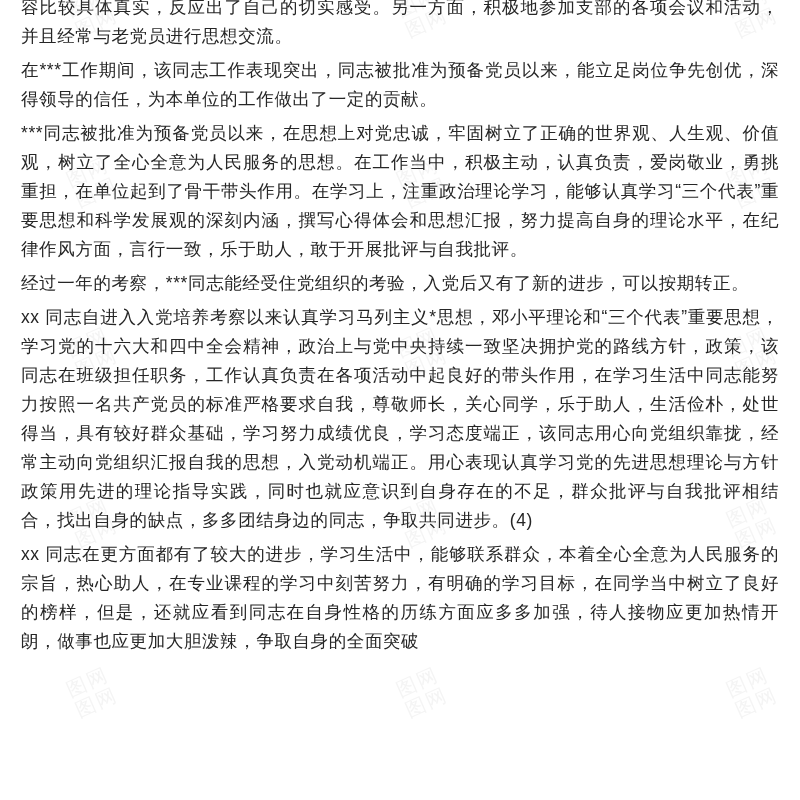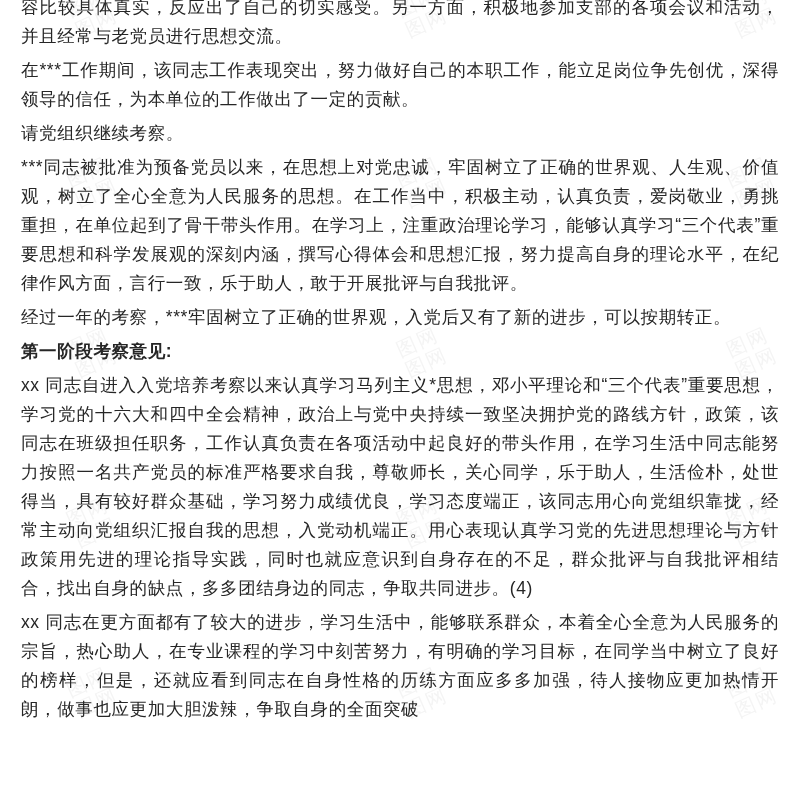--- a/index.html
+++ b/index.html
@@ -86,21 +86,19 @@
 图网</span>
       <span class="wm" style="left: 70px; top: 670px; color: rgba(150, 150, 150, 0.1);">图网
 图网</span>
       <span class="wm" style="left: 400px; top: 670px; color: rgba(150, 150, 150, 0.1);">图网
 图网</span>
       <span class="wm" style="left: 730px; top: 670px; color: rgba(150, 150, 150, 0.1);">图网
 图网</span>
     </div>
   <div id="doc">
       <p class="normal">容比较具体真实，反应出了自己的切实感受。另一方面，积极地参加支部的各项会议和活动，并且经常与老党员进行思想交流。</p>
-      <p class="normal">在***工作期间，该同志工作表现突出，努力做好自己的本职工作，能立足岗位争先创优，深得领导的信任，为本单位的工作做出了一定的贡献。</p>
-      <p class="normal">请党组织继续考察。</p>
+      <p class="normal">在***工作期间，该同志工作表现突出，同志被批准为预备党员以来，能立足岗位争先创优，深得领导的信任，为本单位的工作做出了一定的贡献。</p>
       <p class="normal">***同志被批准为预备党员以来，在思想上对党忠诚，牢固树立了正确的世界观、人生观、价值观，树立了全心全意为人民服务的思想。在工作当中，积极主动，认真负责，爱岗敬业，勇挑重担，在单位起到了骨干带头作用。在学习上，注重政治理论学习，能够认真学习“三个代表”重要思想和科学发展观的深刻内涵，撰写心得体会和思想汇报，努力提高自身的理论水平，在纪律作风方面，言行一致，乐于助人，敢于开展批评与自我批评。</p>
-      <p class="normal">经过一年的考察，***牢固树立了正确的世界观，入党后又有了新的进步，可以按期转正。</p>
-      <p class="heading">第一阶段考察意见:</p>
+      <p class="normal">经过一年的考察，***同志能经受住党组织的考验，入党后又有了新的进步，可以按期转正。</p>
       <p class="normal">xx 同志自进入入党培养考察以来认真学习马列主义*思想，邓小平理论和“三个代表”重要思想，学习党的十六大和四中全会精神，政治上与党中央持续一致坚决拥护党的路线方针，政策，该同志在班级担任职务，工作认真负责在各项活动中起良好的带头作用，在学习生活中同志能努力按照一名共产党员的标准严格要求自我，尊敬师长，关心同学，乐于助人，生活俭朴，处世得当，具有较好群众基础，学习努力成绩优良，学习态度端正，该同志用心向党组织靠拢，经常主动向党组织汇报自我的思想，入党动机端正。用心表现认真学习党的先进思想理论与方针政策用先进的理论指导实践，同时也就应意识到自身存在的不足，群众批评与自我批评相结合，找出自身的缺点，多多团结身边的同志，争取共同进步。(4)</p>
       <p class="normal">xx 同志在更方面都有了较大的进步，学习生活中，能够联系群众，本着全心全意为人民服务的宗旨，热心助人，在专业课程的学习中刻苦努力，有明确的学习目标，在同学当中树立了良好的榜样，但是，还就应看到同志在自身性格的历练方面应多多加强，待人接物应更加热情开朗，做事也应更加大胆泼辣，争取自身的全面突破</p>
     </div>
 </div>
 
 </body></html>

